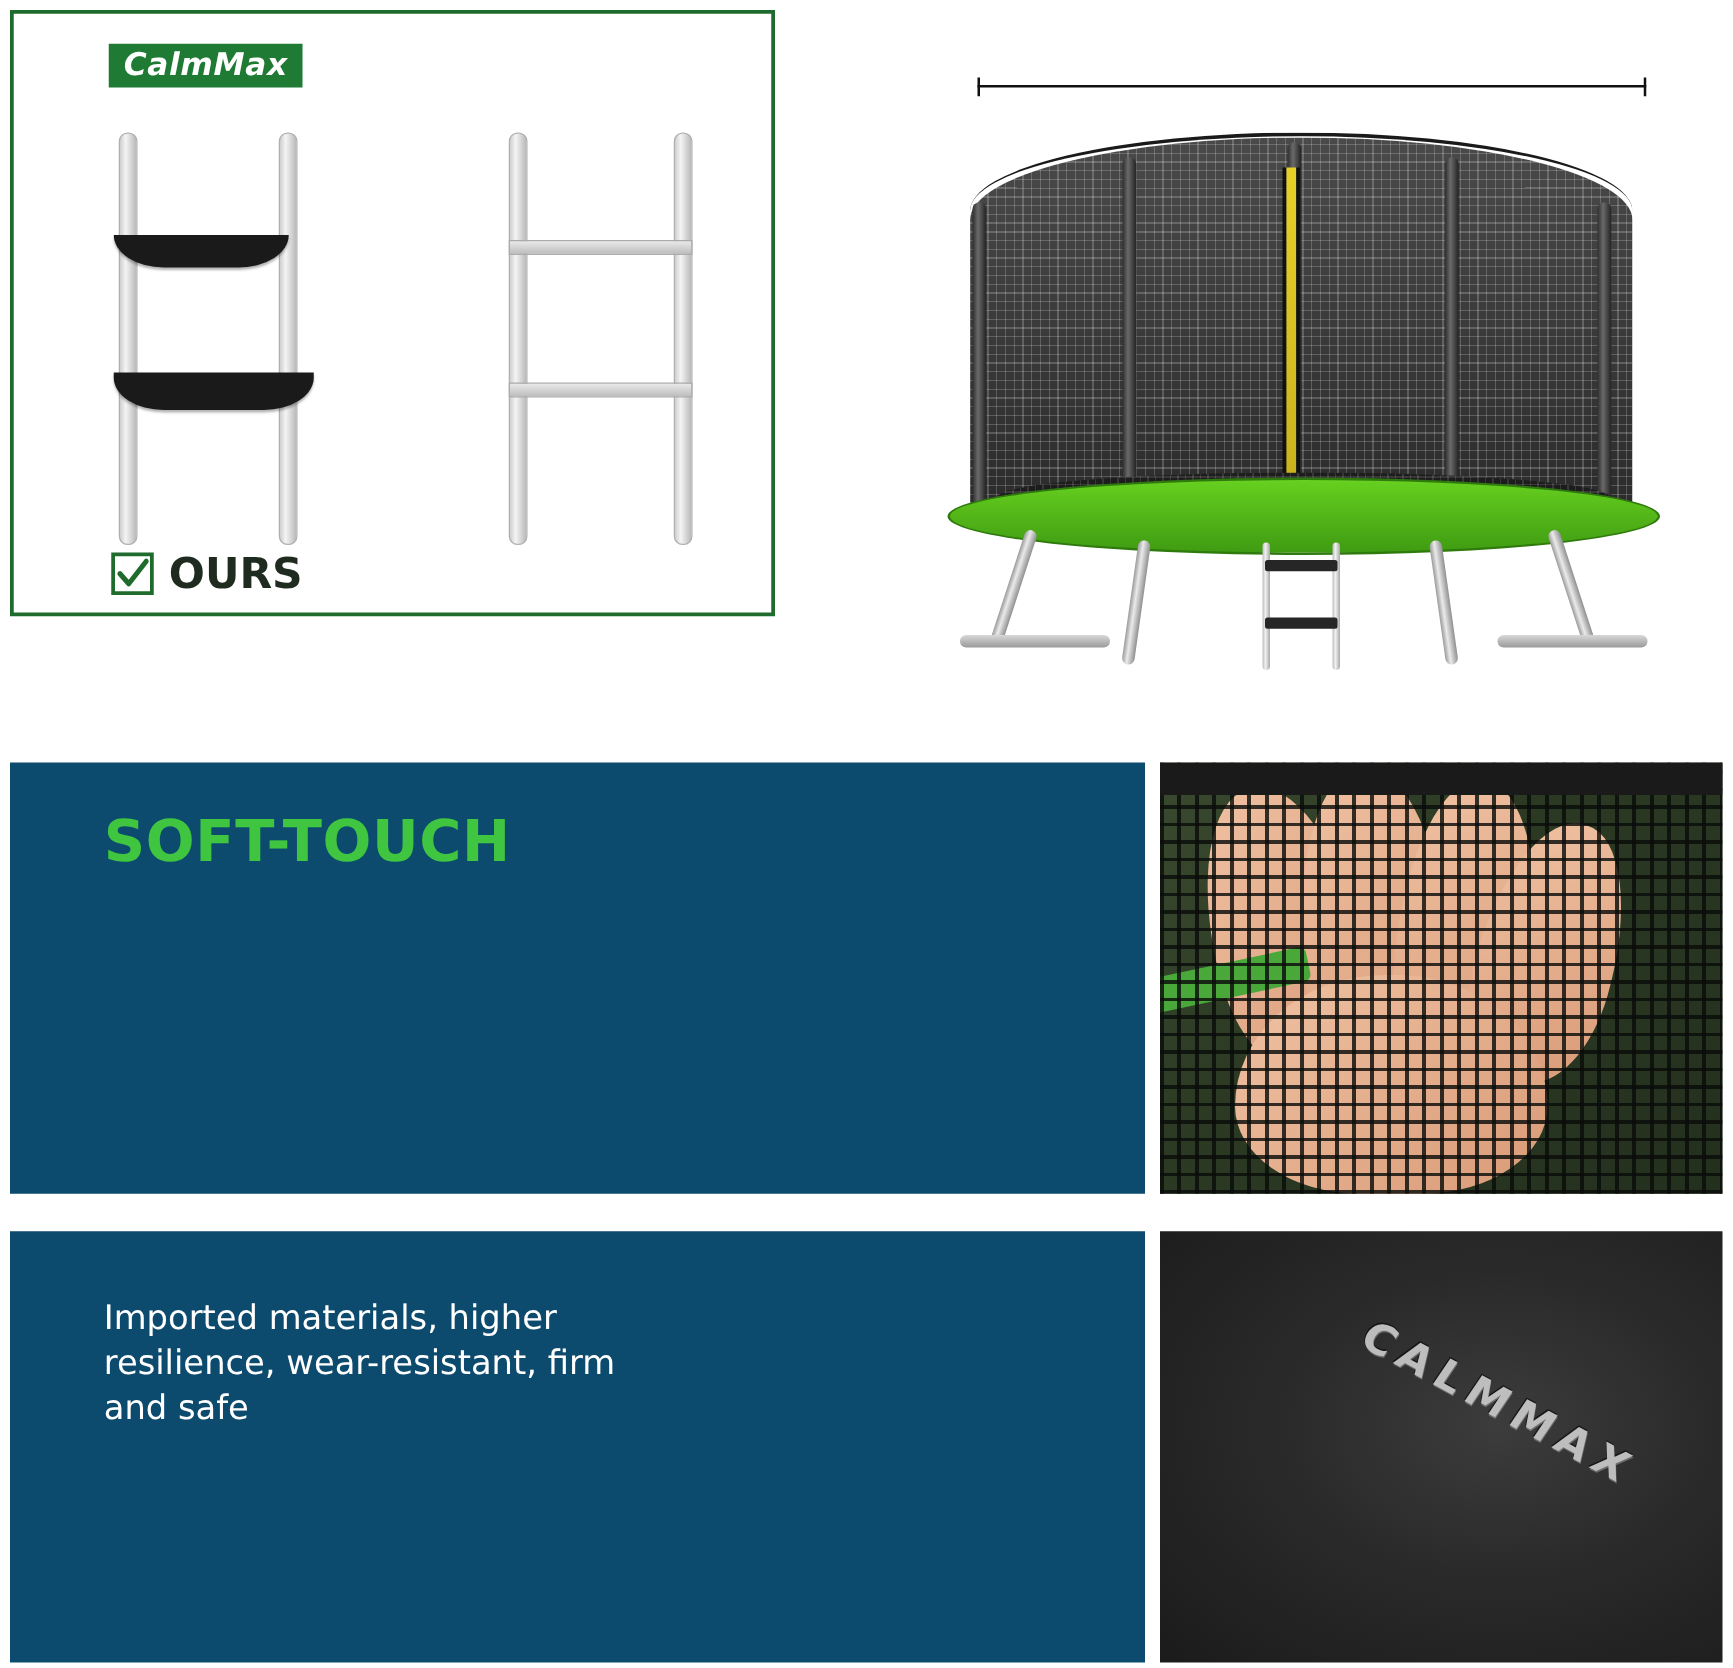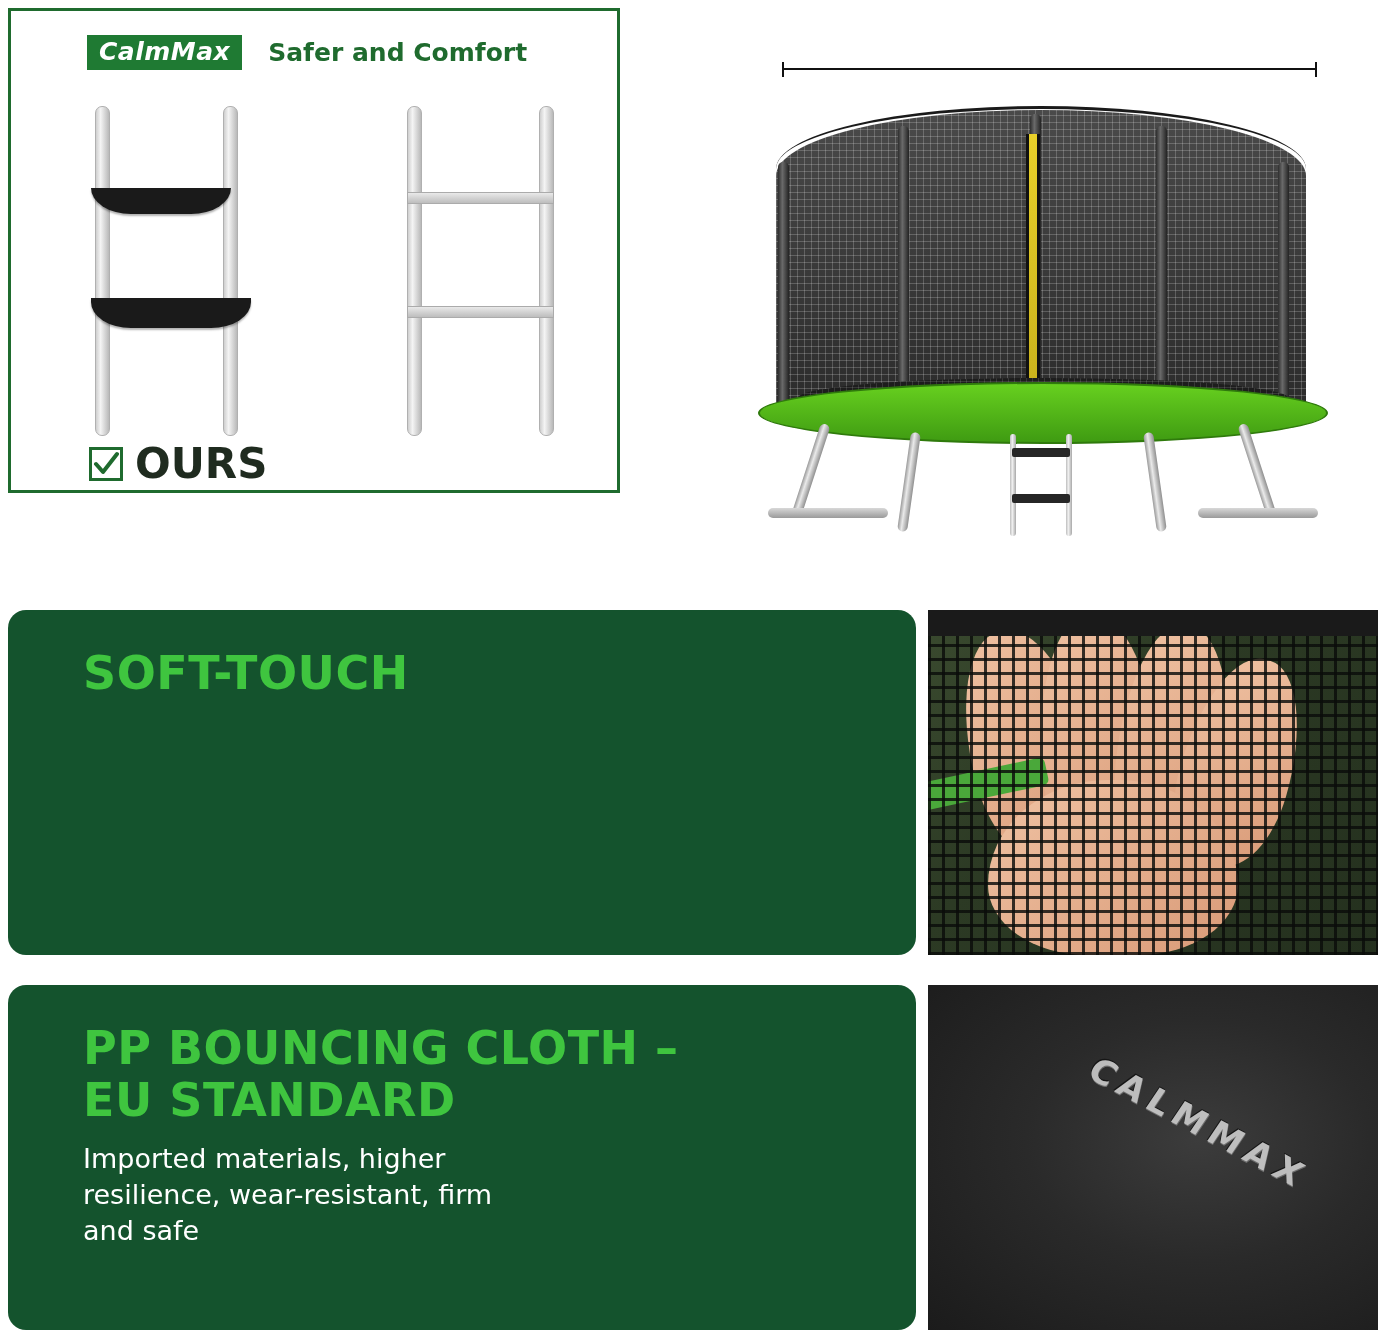--- a/index.html
+++ b/index.html
@@ -122,21 +122,21 @@
     display: flex;
     align-items: center;
     justify-content: center;
   }
   .verdict .box.filled {
     background: #1f6b2e;
   }
   .verdict .box svg { display:block; }
   .verdict .txt {
     margin-left: 12px;
-    font-size: 42px;
+    font-size: 34px;
     font-weight: bold;
     color: #1f2b1f;
     font-family: "DejaVu Sans", sans-serif;
   }
 
   
   .tramp-panel {
     position: absolute;
     left: 700px;
     top: 0px;
@@ -272,22 +272,21 @@
   .ladder-small .lstep {
     position: absolute;
     left: 2px; width: 58px; height: 9px;
     background: #262626;
     border-radius: 2px;
   }
 
   
   .feature {
     position: absolute;
-    background: #14532d;
-    border-radius: 18px;
+    background: #0c4a6e;
   }
   .feature-text {
     position: absolute;
     color: #ffffff;
   }
   .feature-title {
     color: #3fc53f;
     font-size: 46px;
     font-weight: bold;
     line-height: 1.13;
@@ -354,21 +353,20 @@
 </style>
 </head>
 <body>
 
 <div class="top-section">
 
   <div class="compare-panel">
 
     <div class="compare-header">
       <div class="brand-badge">CalmMax</div>
-      <div class="compare-title">Safer and Comfort</div>
     </div>
 
     <div class="ladder" style="left:72px; top:95px; width:180px; height:330px;">
       <div class="rail" style="left:12px; top:0; height:330px;"></div>
       <div class="rail" style="left:140px; top:0; height:330px;"></div>
       <div class="step-soft bowed" style="left:8px; top:82px; width:140px;"></div>
       <div class="step-soft bowed" style="left:8px; top:192px; width:160px; height:30px;"></div>
     </div>
 
 
@@ -446,23 +444,19 @@
   <div class="skin" style="left:190px; top:14px; width:112px; height:240px; transform: rotate(6deg);"></div>
   <div class="skin" style="left:256px; top:46px; width:110px; height:210px; transform: rotate(16deg);"></div>
   <div class="skin" style="left:60px; top:170px; width:250px; height:175px;"></div>
   <div class="greenbar" style="left:-10px; top:160px; width:130px; height:28px; transform: rotate(-12deg);"></div>
   <div class="mesh"></div>
   <div class="darktop"></div>
 </div>
 
 <div class="feature" style="left:8px; top:985px; width:908px; height:345px;">
   <div class="feature-text" style="left:75px; top:38px; width:820px;">
-    <div class="feature-title">
-      <div>PP BOUNCING CLOTH –</div>
-      <div>EU STANDARD</div>
-    </div>
     <p class="feature-desc" style="width:450px;">Imported materials, higher resilience, wear-resistant, firm and safe</p>
   </div>
 </div>
 
 <div class="photo-mat" style="left:928px; top:985px; width:450px; height:345px;">
   <div class="mat-logo">CALMMAX</div>
 </div>
 
 </body></html>

